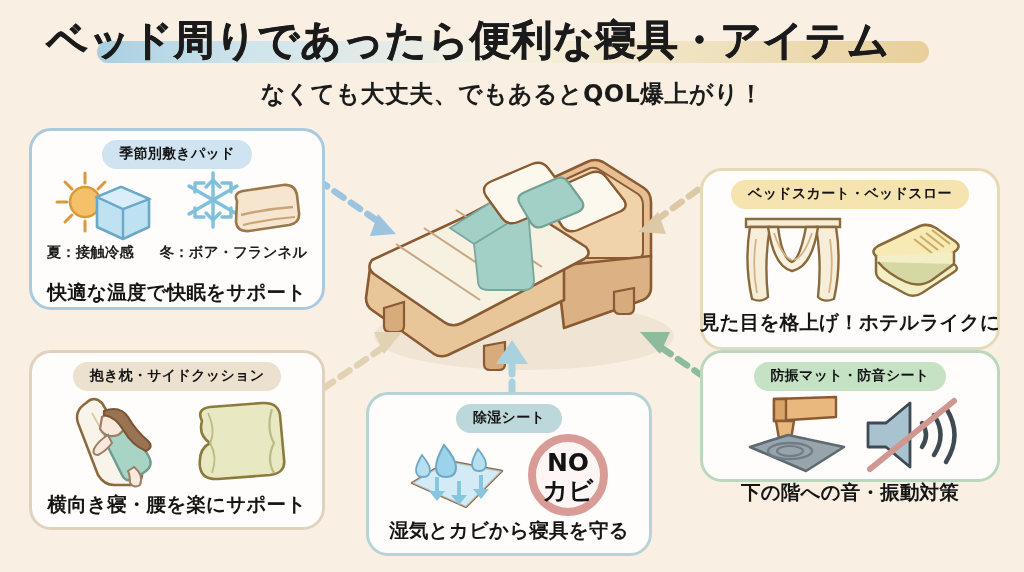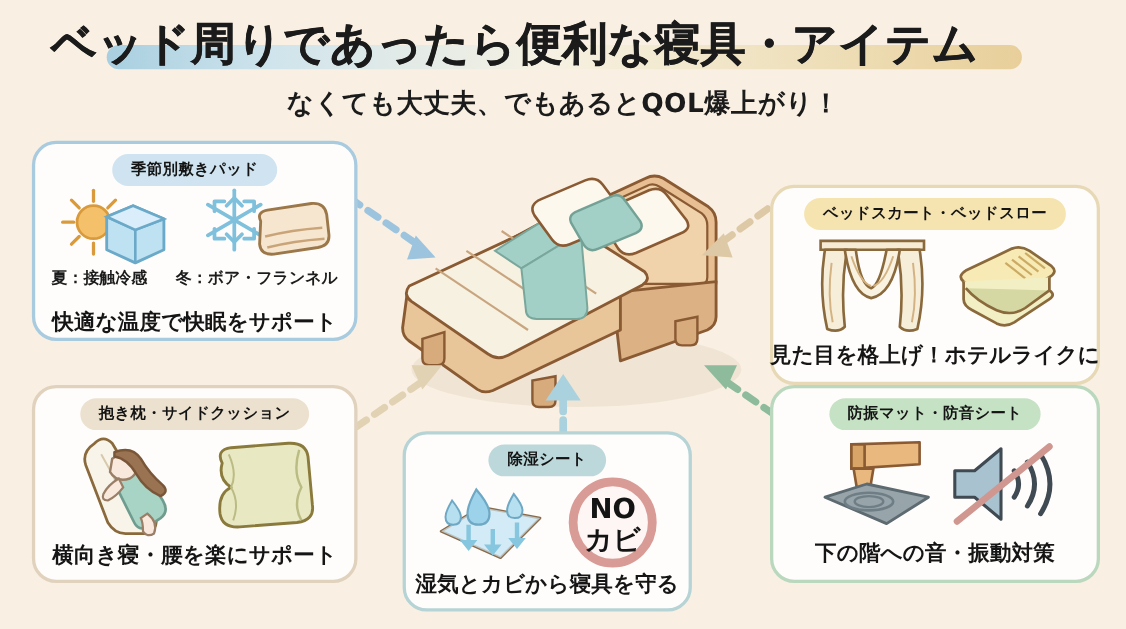--- a/index.html
+++ b/index.html
@@ -60,22 +60,22 @@
   }
   .caption {
     font-size: 19.5px; font-weight: 700; color: #151515;
     letter-spacing: 0.2px; margin-bottom: 9px; white-space: nowrap;
   }
 
   
   #card-pad      { left: 29px;  top: 128px; width: 296px; height: 182px; border-color:#a9cbdf; }
   #card-skirt    { left: 700px; top: 128px; width: 300px; height: 182px; border-color:#e7d9b6;margin-top:40px; }
   #card-cushion  { left: 29px;  top: 350px; width: 296px; height: 180px; border-color:#e0d2bd; }
-  #card-dehum    { left: 366px; top: 392px; width: 263px; height: 164px; border-color:#b6d3d6; }
-  #card-vibe     { left: 700px; top: 350px; width: 300px; height: 180px; border-color:#b9d8bd; }
+  #card-dehum    { left: 366px; top: 392px; width: 286px; height: 164px; border-color:#b6d3d6; }
+  #card-vibe     { left: 700px; top: 350px; width: 300px; height: 132px; border-color:#b9d8bd; }
 
   #card-pad     .pill { background:#cfe4f0; }
   #card-skirt   .pill { background:#f6e4b0; }
   #card-cushion .pill { background:#ece1cf; }
   #card-dehum   .pill { background:#bcd8da; }
   #card-vibe    .pill { background:#c5e2c5; }
 
   #card-skirt   .caption, #card-vibe .caption { margin-bottom: 11px; }
 
   

